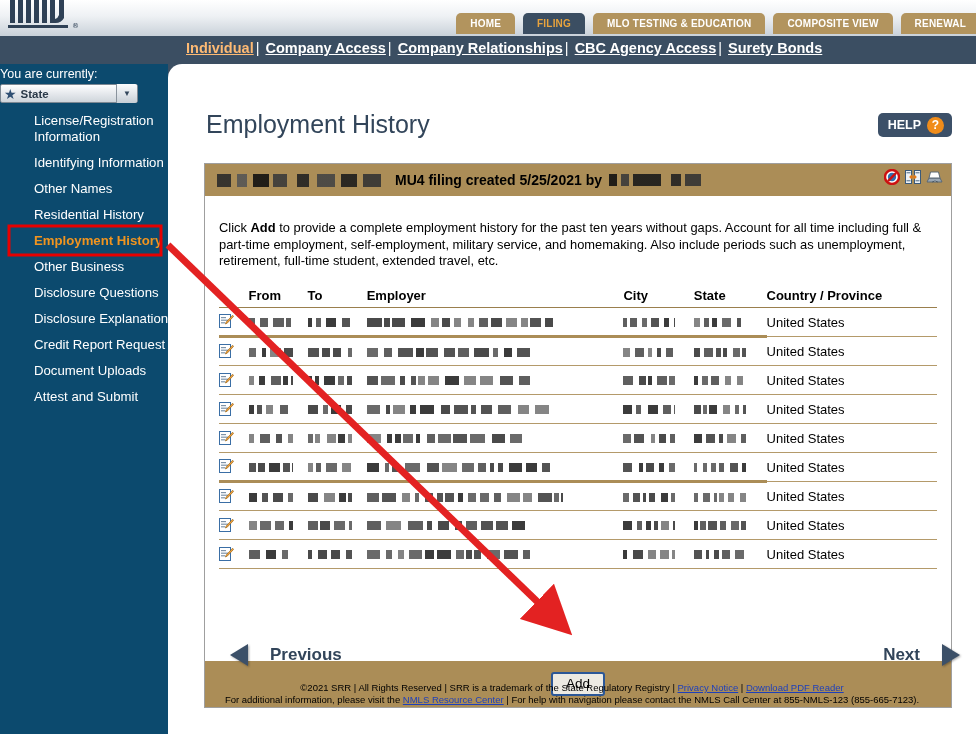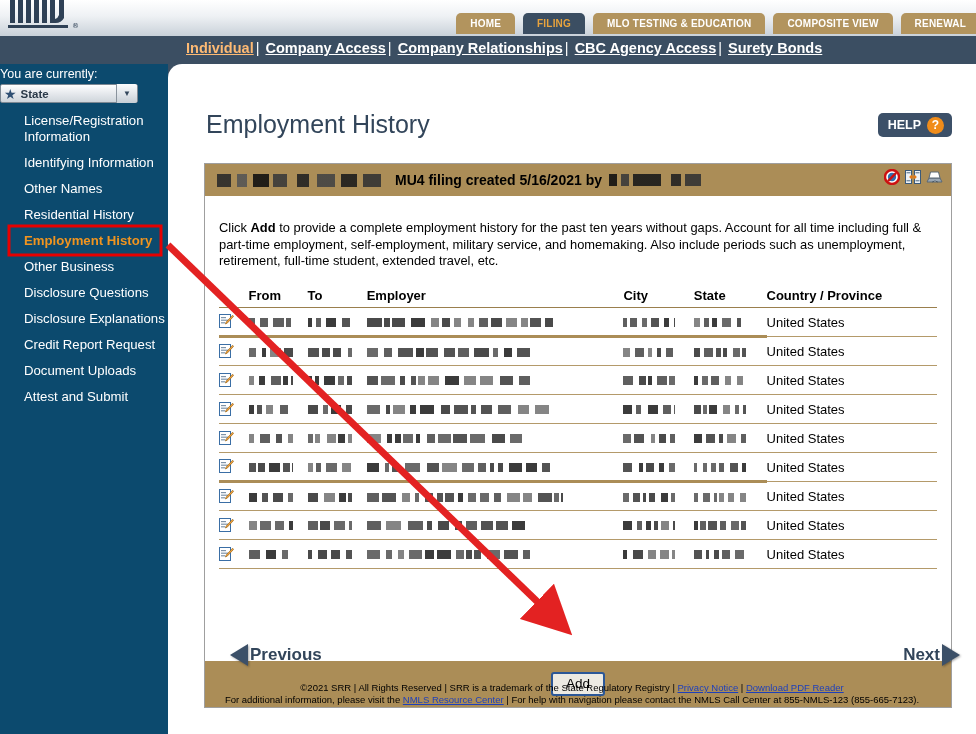--- a/index.html
+++ b/index.html
@@ -78,21 +78,21 @@
   }
   .statesel .arrowbox {
     position: absolute; right: 0; top: -1px; width: 21px; height: 19px;
     border-left: 1px solid #8a939d;
     background: linear-gradient(to bottom, #fbfcfd 0%, #dfe4e9 55%, #c7ced5 100%);
     display: flex; align-items: center; justify-content: center;
     border-radius: 0 2px 2px 0;
   }
   .statesel .arrowbox .cv { font-size: 8px; color: #33475c; }
 
-  .navlist { position: absolute; left: 6px; top: 44px; width: 180px; }
+  .navlist { position: absolute; left: 16px; top: 44px; width: 180px; }
   .navitem {
     color: #ffffff; font-size: 13.2px; line-height: 16px;
     padding: 5px 8px 5px 18px; white-space: normal;
   }
   .navitem.sel {
     color: #f0941f; font-weight: bold;
   }
 
   
   .main {
@@ -202,21 +202,21 @@
     border-radius: 3px; padding: 2px 13px 3px 13px;
     font-size: 13.5px; color: #000000;
     font-family: "Liberation Sans", sans-serif;
   }
 
   
   .prevnext {
     position: absolute; left: 36px; top: 644px; width: 748px; height: 30px;
   }
   .pn {
-    position: absolute; top: 0; display: flex; align-items: center; gap: 2px;
+    position: absolute; top: 0; display: flex; align-items: center; gap: 22px;
     color: #32455a; font-size: 17px; font-weight: bold;
   }
   .pn.prev { left: 62px; }
   .pn.next { right: 16px; }
   .tri {
     width: 0; height: 0;
     border-top: 11px solid transparent;
     border-bottom: 11px solid transparent;
     filter: drop-shadow(1px 1px 1px rgba(0,0,0,.35));
   }
@@ -310,21 +310,21 @@
     <span class="help-q">?</span>
   </div>
 
   <div class="filingbox">
 
     <div class="filing-header">
       <span class="redacted" style="width:170px;height:13px;margin-right:8px;
             background-image:
               linear-gradient(90deg, #2a2a2a 0 14px, transparent 14px 20px, #555 20px 30px, transparent 30px 36px, #111 36px 52px, transparent 52px 56px, #3a3a3a 56px 70px, transparent 70px 80px, #222 80px 92px, transparent 92px 100px, #444 100px 118px, transparent 118px 124px, #1c1c1c 124px 140px, transparent 140px 146px, #333 146px 164px, transparent 164px 170px);
             opacity:.9;"></span>
-      <span class="filing-title">MU4 filing created 5/16/2021 by</span>
+      <span class="filing-title">MU4 filing created 5/25/2021 by</span>
       <span class="redacted" style="width:92px;height:12px;margin-left:7px;
             background-image:
               linear-gradient(90deg, #111 0 8px, transparent 8px 12px, #3a3a3a 12px 20px, transparent 20px 24px, #1a1a1a 24px 52px, transparent 52px 62px, #222 62px 72px, transparent 72px 76px, #333 76px 90px);
             opacity:.9;"></span>
 
       <div class="hdr-icons">
         <span>
           <svg width="16" height="16" viewBox="0 0 16 16">
             <circle cx="8" cy="8" r="7" fill="#ffffff" stroke="#cc1111" stroke-width="2.4"></circle>
             <circle cx="8" cy="8" r="4.2" fill="#2f6fb0"></circle>

